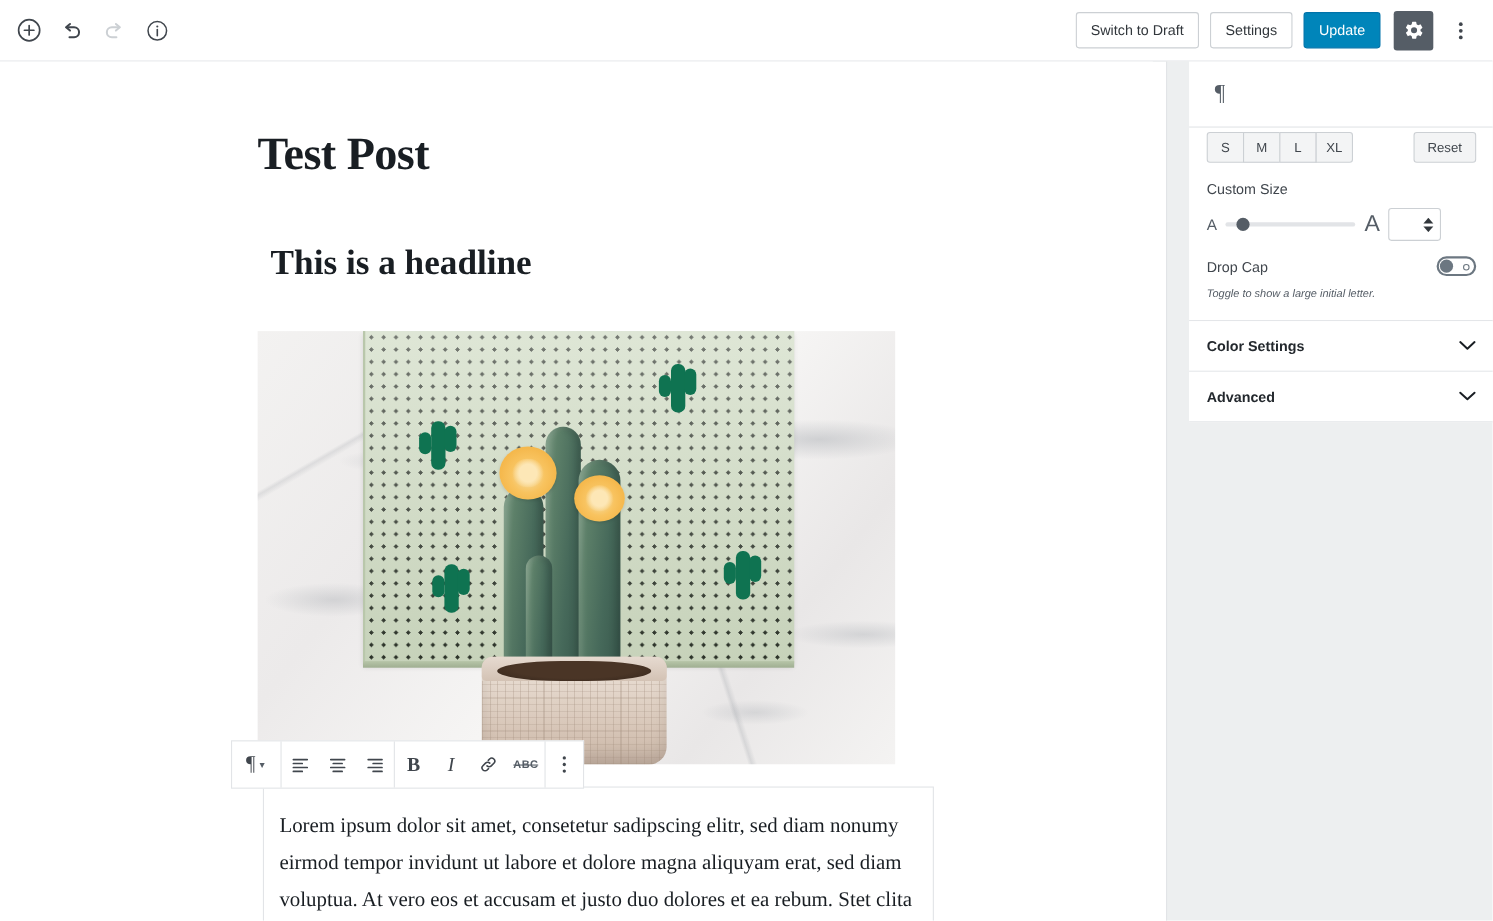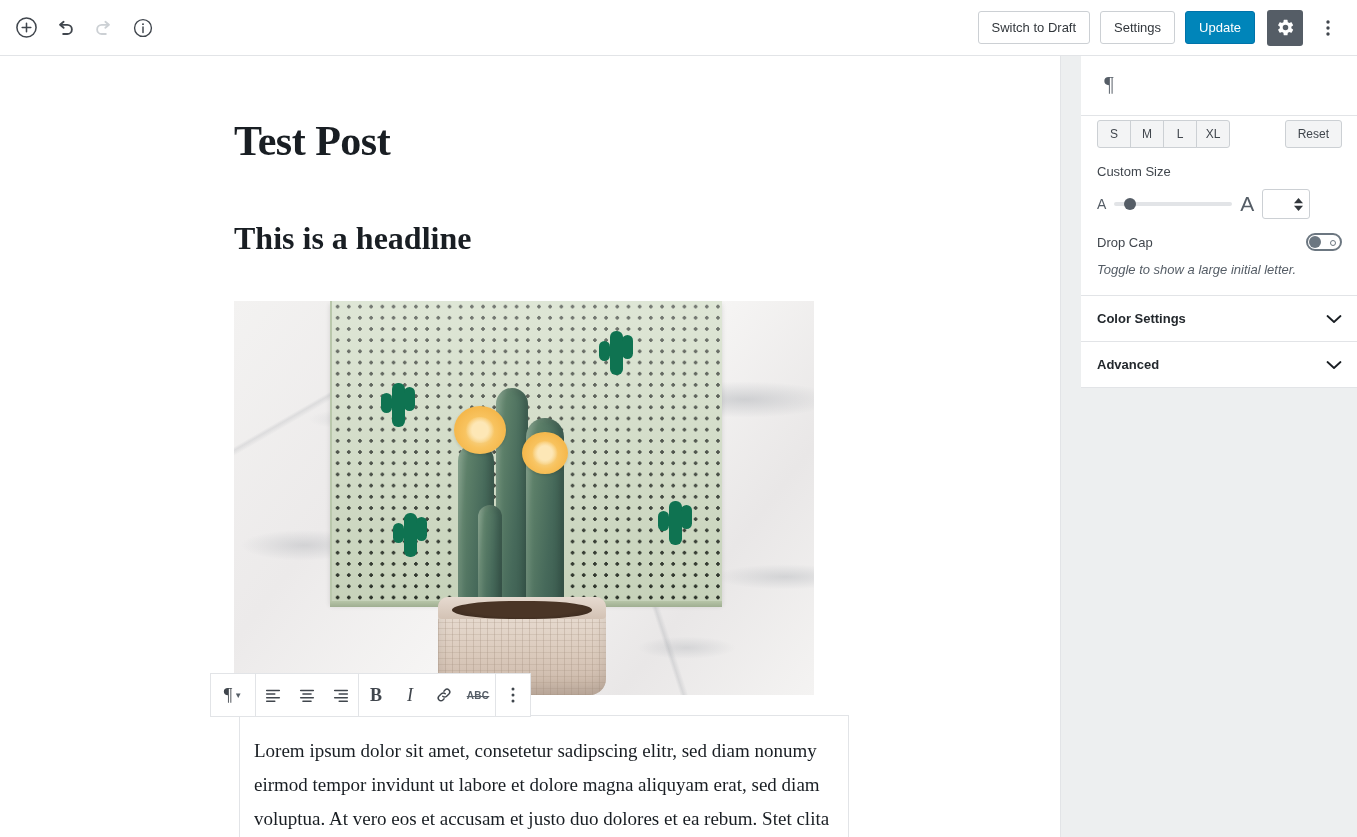--- a/index.html
+++ b/index.html
@@ -56,21 +56,21 @@
   }
   .content { width: 580px; margin: 0 auto; padding-top: 62px; }
   .post-title {
     font-family: "Liberation Serif", serif;
     font-size: 42px; font-weight: bold; color: #191e23;
     margin: 0 0 56px 0; line-height: 1.1; letter-spacing: -0.5px;
   }
   .post-heading {
     font-family: "Liberation Serif", serif;
     font-size: 32px; font-weight: bold; color: #191e23;
-    margin: 0 0 44px 0; line-height: 1.15;
+    margin: 0 0 44px 12px; line-height: 1.15;
   }
 
   
   .img-block { width: 580px; height: 394px; position: relative; overflow: hidden; }
   .marble {
     position: absolute; inset: 0;
     background:
       radial-gradient(ellipse 90px 22px at 12% 62%, rgba(150,155,162,.30), transparent 70%),
       radial-gradient(ellipse 60px 14px at 20% 30%, rgba(160,164,170,.22), transparent 70%),
       radial-gradient(ellipse 130px 26px at 88% 25%, rgba(140,146,154,.33), transparent 70%),
@@ -254,21 +254,21 @@
     border: 2px solid #6c7781; position: relative; cursor: pointer;
   }
   .toggle-knob {
     position: absolute; left: 1px; top: 1px; width: 12px; height: 12px;
     border-radius: 50%; background: #6c7781;
   }
   .toggle-dot {
     position: absolute; right: 4px; top: 5px; width: 6px; height: 6px;
     border-radius: 50%; border: 1px solid #6c7781;
   }
-  .help-text { font-size: 13px; font-style: italic; color: #555d66; line-height: 1.4; }
+  .help-text { font-size: 10px; font-style: italic; color: #555d66; line-height: 1.4; }
 
   
   .vscroll {
     position: absolute; top: 56px; left: 1060px; width: 14px; height: 637px;
     background: #f1f1f1; border-left: 1px solid #e6e6e6;
   }
   .vscroll-up {
     position: absolute; top: 0; left: 0; width: 14px; height: 14px;
     display: flex; align-items: center; justify-content: center;
   }

